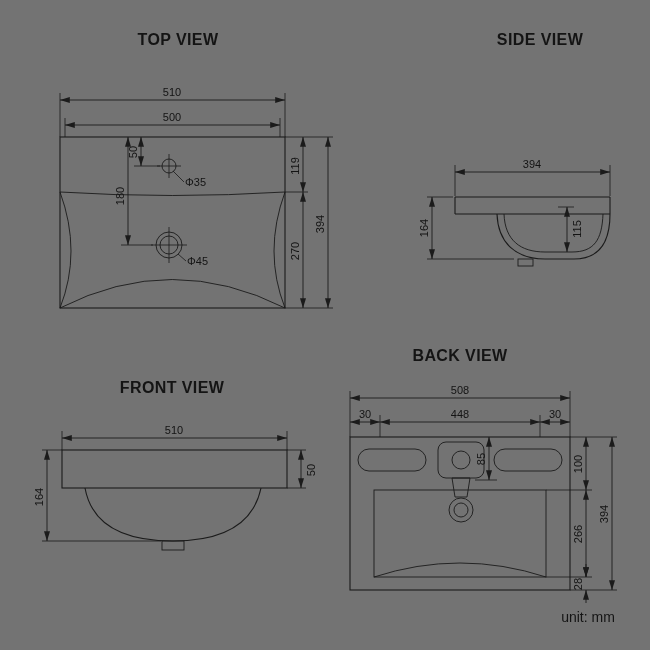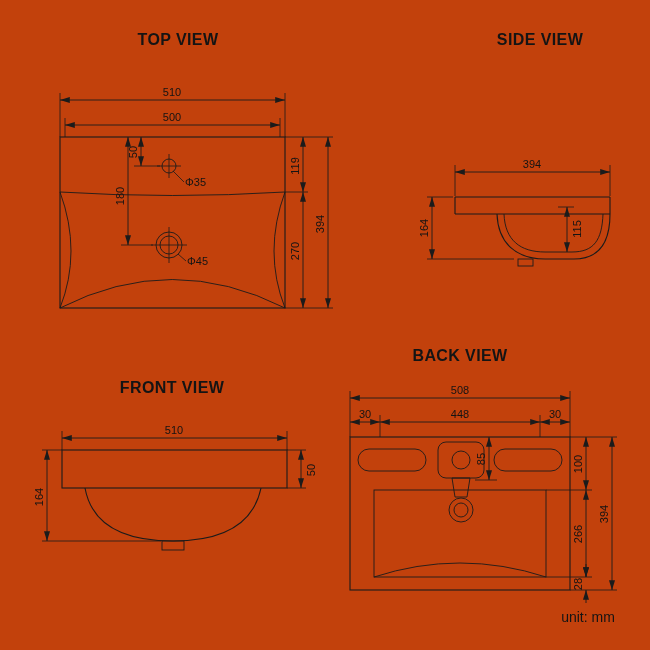--- a/index.html
+++ b/index.html
@@ -1,16 +1,16 @@
 <!DOCTYPE html>
 <html><head>
 <meta charset="utf-8">
 <style>
   html,body{margin:0;padding:0;background:#ffffff}
-  .sheet{position:relative;width:650px;height:650px;background:#c2410c;overflow:hidden;font-family:"Liberation Sans",sans-serif}
+  .sheet{position:relative;width:650px;height:650px;background:#737373;overflow:hidden;font-family:"Liberation Sans",sans-serif}
   svg{display:block}
   .ln{stroke:#1b1b1b;stroke-width:1.1;fill:none}
   .thin{stroke:#1b1b1b;stroke-width:0.9;fill:none}
   .dim{stroke:#1b1b1b;stroke-width:0.9;fill:none}
   .ext{stroke:#1b1b1b;stroke-width:0.8;fill:none}
   text{fill:#141414;font-family:"Liberation Sans",sans-serif}
   .dimtxt{font-size:11px}
   .title{font-size:16px;font-weight:bold;letter-spacing:.4px}
   .unit{font-size:14px}
 </style>

